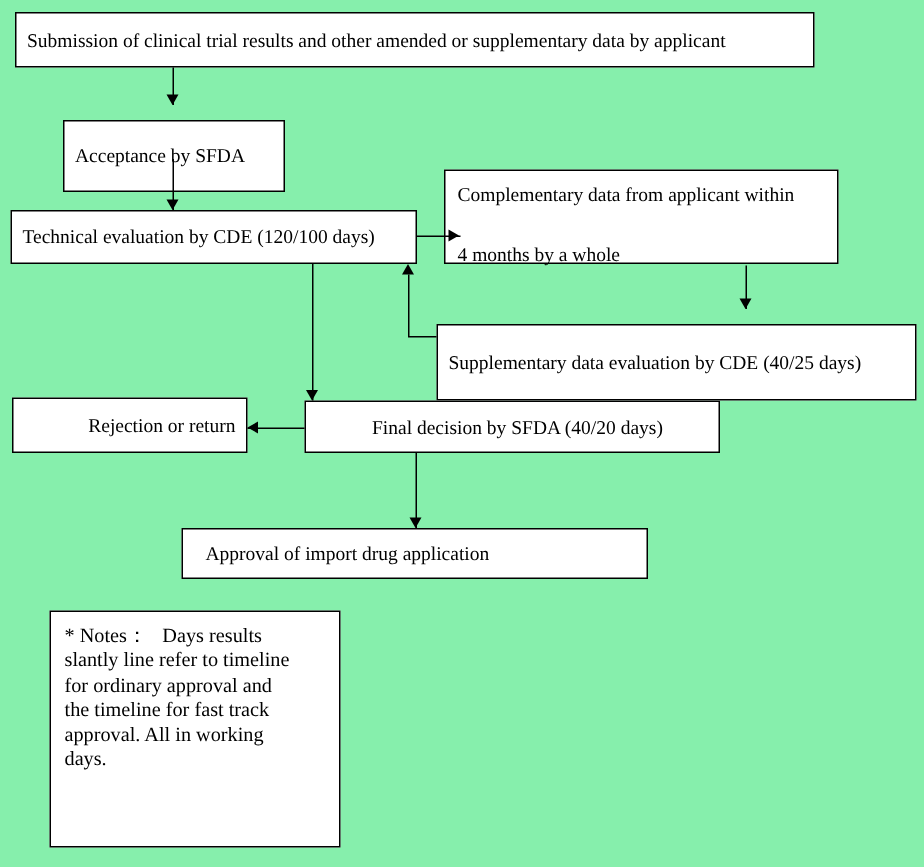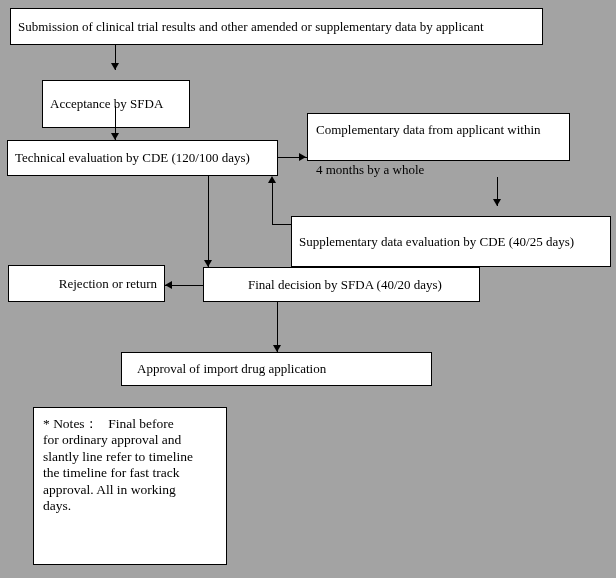--- a/index.html
+++ b/index.html
@@ -9,21 +9,21 @@
     background: #ffffff;
   }
   body {
     font-family: "Liberation Serif", "DejaVu Serif", serif;
     color: #000000;
   }
   #flowchart {
     position: relative;
     width: 616px;
     height: 578px;
-    background: #a3a3a3;
+    background: #86efac;
     overflow: hidden;
   }
   .node {
     position: absolute;
     box-sizing: border-box;
     border: 1px solid #000000;
     background: #ffffff;
     display: flex;
     align-items: center;
     font-size: 13px;
@@ -97,21 +97,21 @@
   </div>
 
   <div class="node" style="left:42px; top:80px; width:148px; height:48px;">
     <span>Acceptance by SFDA</span>
   </div>
 
   <div class="node" style="left:7px; top:140px; width:271px; height:36px;">
     <span>Technical evaluation by CDE (120/100 days)</span>
   </div>
 
-  <div class="node wrap" style="left:307px; top:113px; width:263px; height:48px; padding-top:9px;">
+  <div class="node wrap" style="left:296px; top:113px; width:263px; height:63px; padding-top:9px;">
     <span class="line">Complementary data from applicant within</span>
     <span class="line" style="margin-top:26px;">4 months by a whole</span>
   </div>
 
   <div class="node" style="left:291px; top:216px; width:320px; height:51px;">
     <span>Supplementary data evaluation by CDE (40/25 days)</span>
   </div>
 
   <div class="node" style="left:8px; top:265px; width:157px; height:37px; justify-content:flex-end;">
     <span>Rejection or return</span>
@@ -119,23 +119,23 @@
 
   <div class="node" style="left:203px; top:267px; width:277px; height:35px;padding-left:44px;">
     <span>Final decision by SFDA (40/20 days)</span>
   </div>
 
   <div class="node" style="left:121px; top:352px; width:311px; height:34px;">
     <span style="padding-left:8px;">Approval of import drug application</span>
   </div>
 
   <div class="notes-box" style="left:33px; top:407px; width:194px; height:158px;">
-    <span class="nline">* Notes：   Final before</span>
+    <span class="nline">* Notes：   Days results</span>
+    <span class="nline">slantly line refer to timeline</span>
     <span class="nline">for ordinary approval and</span>
-    <span class="nline">slantly line refer to timeline</span>
     <span class="nline">the timeline for fast track</span>
     <span class="nline">approval. All in working</span>
     <span class="nline">days.</span>
   </div>
 
   <div class="conn vline" style="left:115px; top:45px; height:25px;"></div>
   <div class="arrowhead arrow-down" style="left:111px; top:63px;"></div>
 
   <div class="conn vline" style="left:115px; top:106px; height:34px;"></div>
   <div class="arrowhead arrow-down" style="left:111px; top:133px;"></div>

